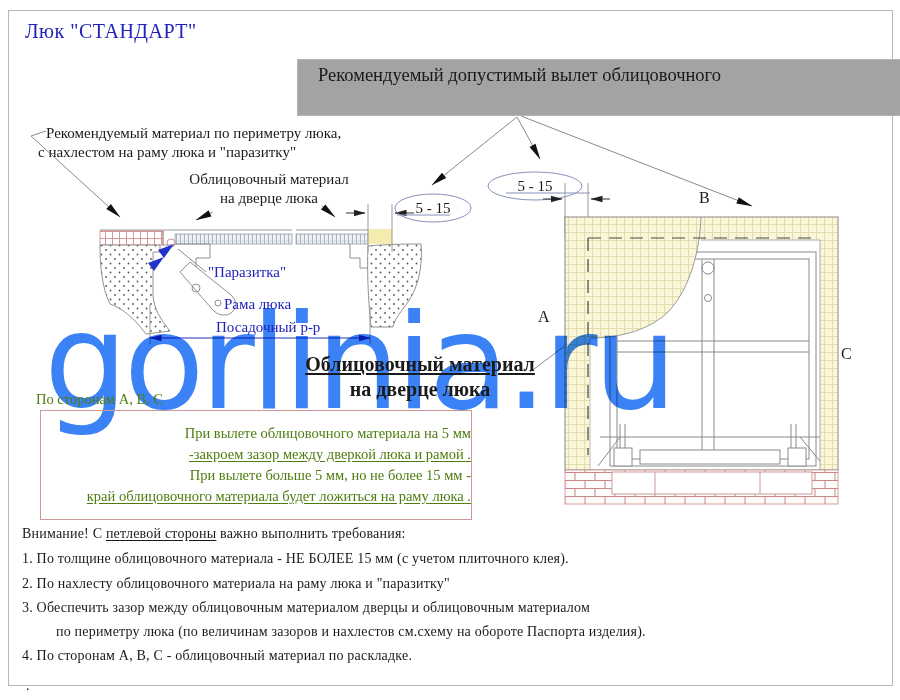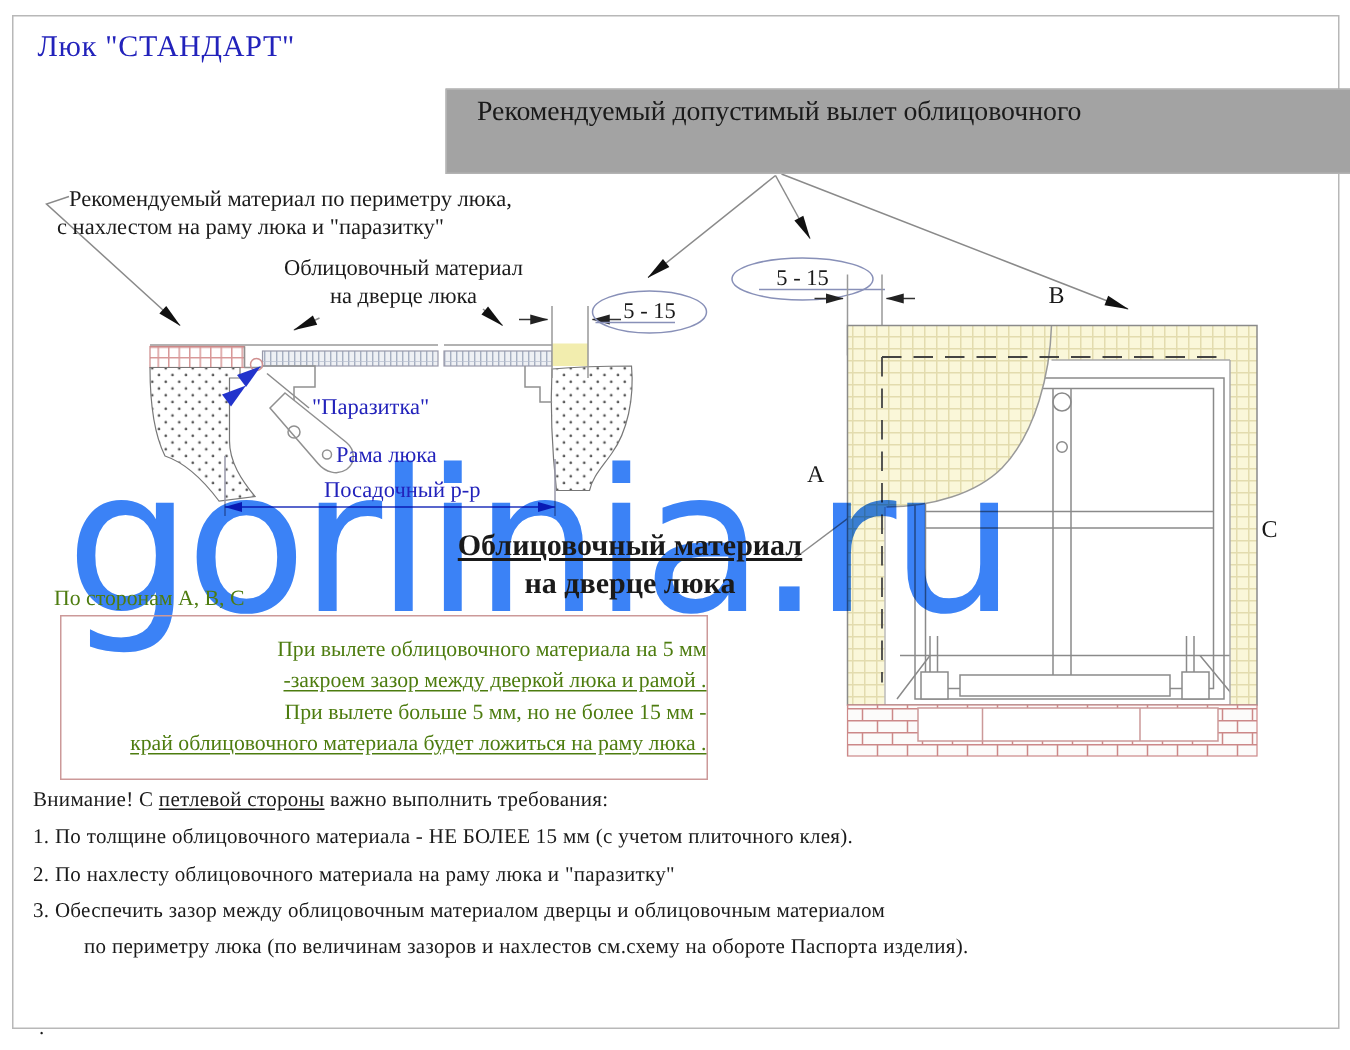--- a/index.html
+++ b/index.html
@@ -217,16 +217,17 @@
   </div>
 
 
   <div class="req" id="req0">
     <span>Внимание! С </span><span class="u">петлевой стороны</span><span> важно выполнить требования:</span>
   </div>
   <div class="req" id="req1">1. По толщине облицовочного материала - НЕ БОЛЕЕ 15 мм (с учетом плиточного клея).</div>
   <div class="req" id="req2">2. По нахлесту облицовочного материала на раму люка и "паразитку"</div>
   <div class="req" id="req3a">3. Обеспечить зазор между облицовочным материалом дверцы и облицовочным материалом</div>
   <div class="req" id="req3b">по периметру люка (по величинам зазоров и нахлестов см.схему на обороте Паспорта изделия).</div>
+  <div class="req" id="req4">4. По сторонам А, В, С - облицовочный материал по раскладке.</div>
 
   <div class="txt" id="dot">.</div>
 
 </div>
 
 </body></html>

